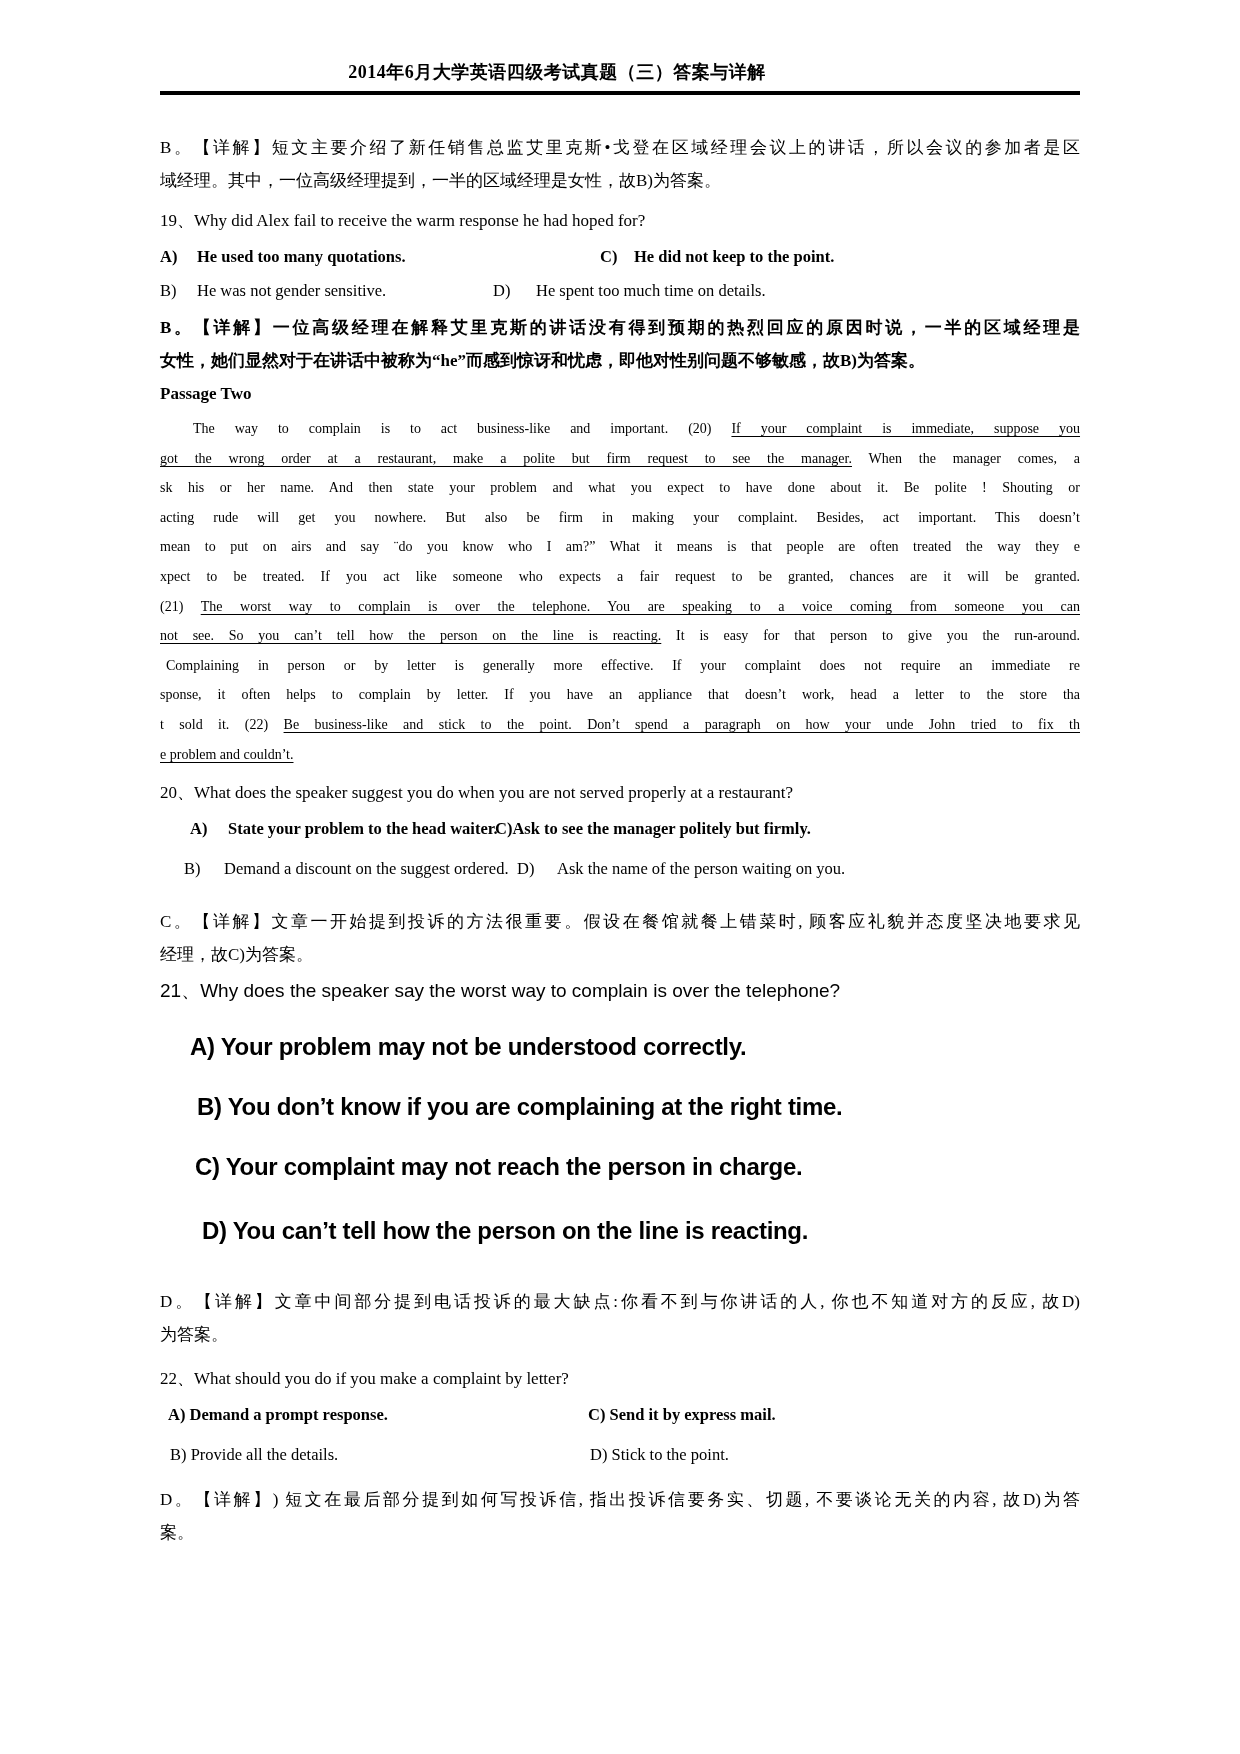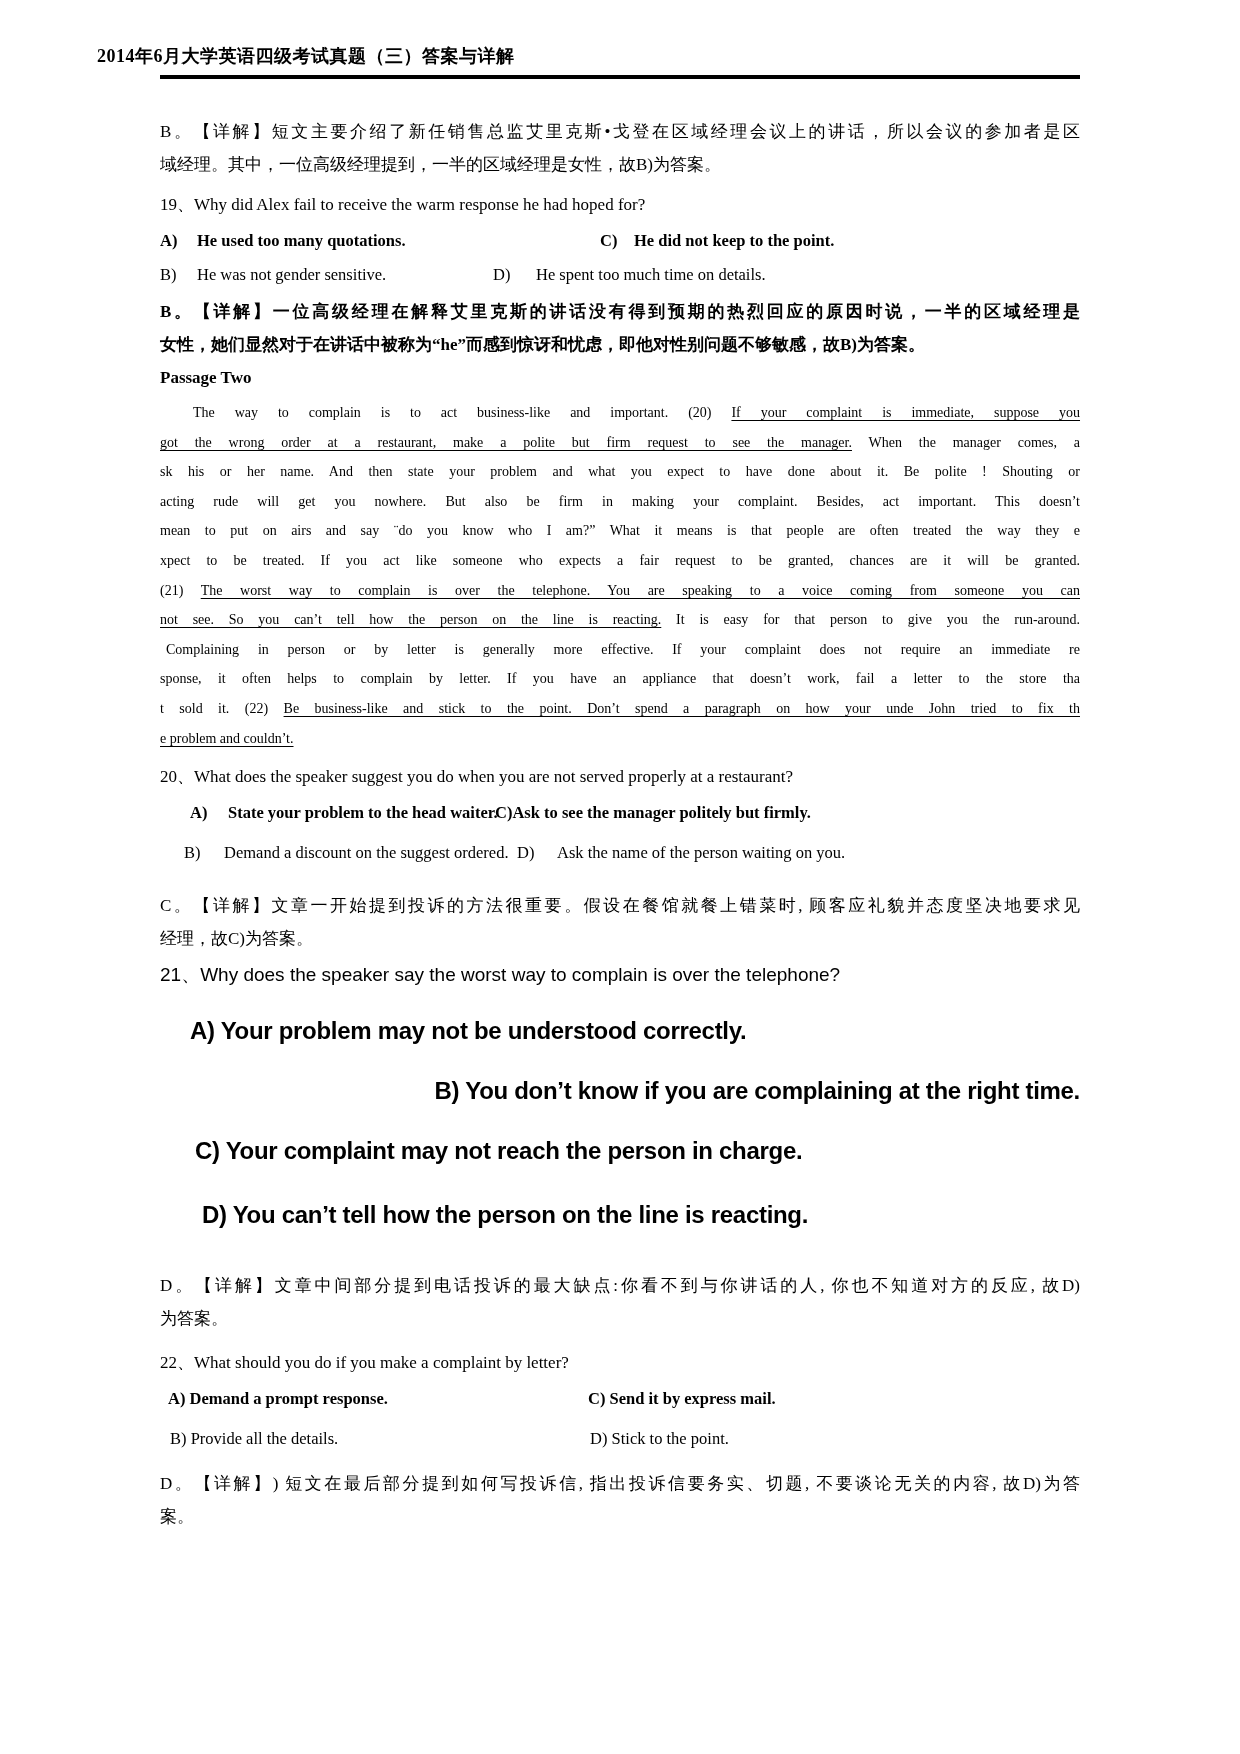--- a/index.html
+++ b/index.html
@@ -3,21 +3,21 @@
 <meta charset="utf-8">
 <style>
   html,body{margin:0;padding:0;}
   body{
     width:1240px;height:1754px;background:#ffffff;color:#000;
     font-family:"Liberation Serif","DejaVu Serif",serif;
     -webkit-font-smoothing:antialiased;
   }
   .page{width:920px;margin:0 auto;}
   .title{
-    margin-top:44px;font-weight:bold;font-size:18px;
+    margin-top:60px;text-align:center;font-weight:bold;font-size:18px;
     position:relative;left:-63px;letter-spacing:0.5px;
   }
   .rule{border-top:4px solid #000;margin-top:7px;}
 
   .para{font-size:17px;line-height:33px;}
   .bold{font-weight:bold;}
   .tline{text-align:justify;text-align-last:justify;}
   .tline:last-child{text-align-last:left;font-family:Liberation Serif, serif;}
   .tline .u{text-decoration:underline;text-underline-offset:3px;}
 
@@ -36,21 +36,21 @@
 
   .passage-head{font-size:17px;font-weight:bold;margin-top:5px;line-height:24px;}
   .passage{margin-top:8px;font-size:14px;}
   .passage .tline{line-height:29.6px;}
 
   .bigopt{
     font-family:"Liberation Sans","DejaVu Sans",sans-serif;
     font-size:24px;line-height:36px;letter-spacing:-0.3px;white-space:nowrap;font-weight:bold;
   }
   .b0{margin-left:30px;margin-top:26px;}
-  .b1{margin-left:37px;margin-top:24px;text-align:right;}
+  .b1{margin-left:37px;margin-top:24px;}
   .b2{margin-left:35px;margin-top:24px;}
   .b3{margin-left:42px;margin-top:28px;}
 
   .mt36{margin-top:36px;}.mt24{margin-top:36px;}
   .mt22{margin-top:22px;}.mt16{margin-top:16px;}.mt14{margin-top:14px;}
   .mt12{margin-top:12px;}.mt10{margin-top:10px;}.mt8{margin-top:8px;}.mt6{margin-top:6px;}
 </style>
 </head>
 <body>
 
@@ -89,21 +89,21 @@
   <div class="passage">
       <div class="tline" style="text-indent: 33px;"><span>The way to complain is to act business-like and important. (20) </span><span class="u">If your complaint is immediate, suppose you</span></div>
       <div class="tline"><span class="u">got the wrong order at a restaurant, make a polite but firm request to see the manager.</span><span> When the manager comes, a</span></div>
       <div class="tline"><span>sk his or her name. And then state your problem and what you expect to have done about it. Be polite ! Shouting or</span></div>
       <div class="tline"><span>acting rude will get you nowhere. But also be firm in making your complaint. Besides, act important. This doesn’t</span></div>
       <div class="tline"><span>mean to put on airs and say ¨do you know who I am?” What it means is that people are often treated the way they e</span></div>
       <div class="tline"><span>xpect to be treated. If you act like someone who expects a fair request to be granted, chances are it will be granted.</span></div>
       <div class="tline"><span>(21) </span><span class="u">The worst way to complain is over the telephone. You are speaking to a voice coming from someone you can</span></div>
       <div class="tline"><span class="u">not see. So you can’t tell how the person on the line is reacting.</span><span> It is easy for that person to give you the run-around.</span></div>
       <div class="tline" style="text-indent: 6px;"><span>Complaining in person or by letter is generally more effective. If your complaint does not require an immediate re</span></div>
-      <div class="tline"><span>sponse, it often helps to complain by letter. If you have an appliance that doesn’t work, fail a letter to the store tha</span></div>
+      <div class="tline"><span>sponse, it often helps to complain by letter. If you have an appliance that doesn’t work, head a letter to the store tha</span></div>
       <div class="tline"><span>t sold it. (22) </span><span class="u">Be business-like and stick to the point. Don’t spend a paragraph on how your unde John tried to fix th</span></div>
       <div class="tline"><span class="u">e problem and couldn’t.</span></div>
     </div>
 
   <div class="qline mt12"><span>20、</span><span>What does the speaker suggest you do when you are not served properly at a restaurant?</span></div>
 
   <div class="optrow bold row20a mt14">
     <span class="p0">A)</span>
     <span class="p1">State your problem to the head waiter.</span>
     <span class="p2">C)Ask to see the manager politely but firmly.</span>

